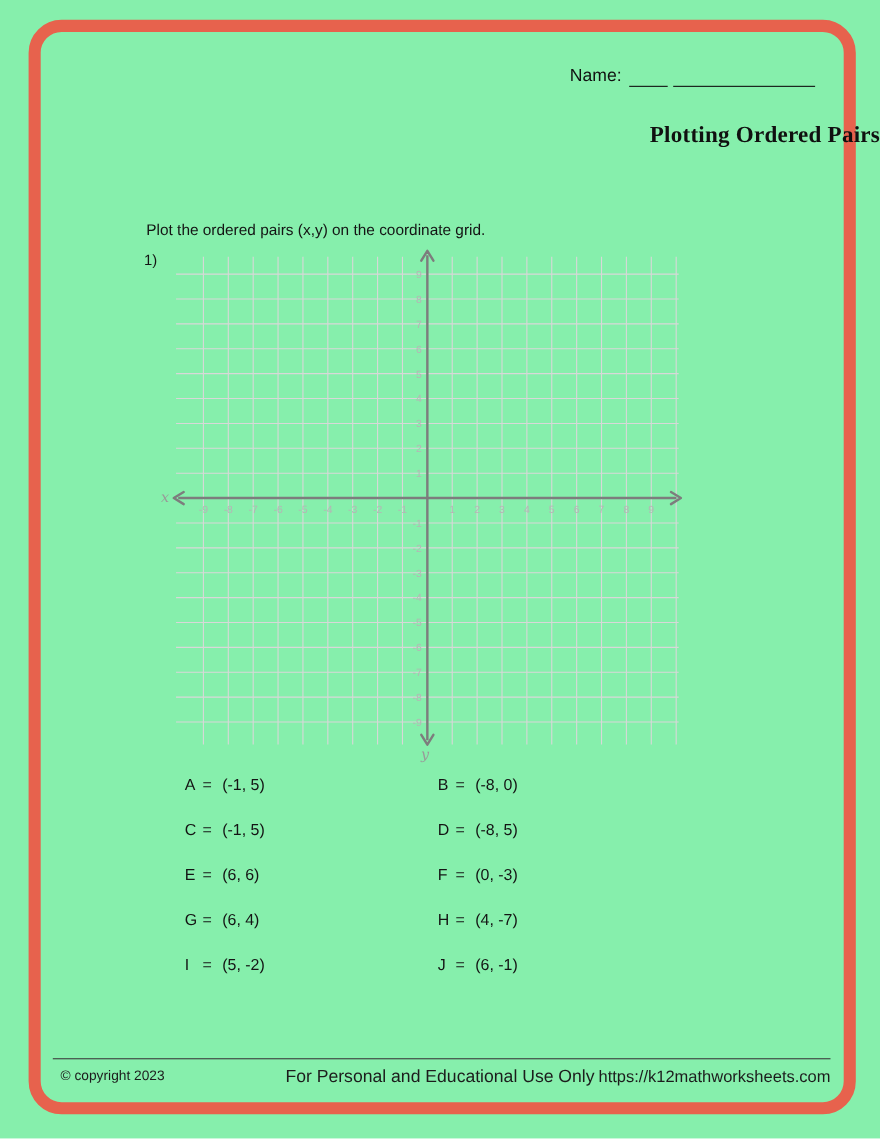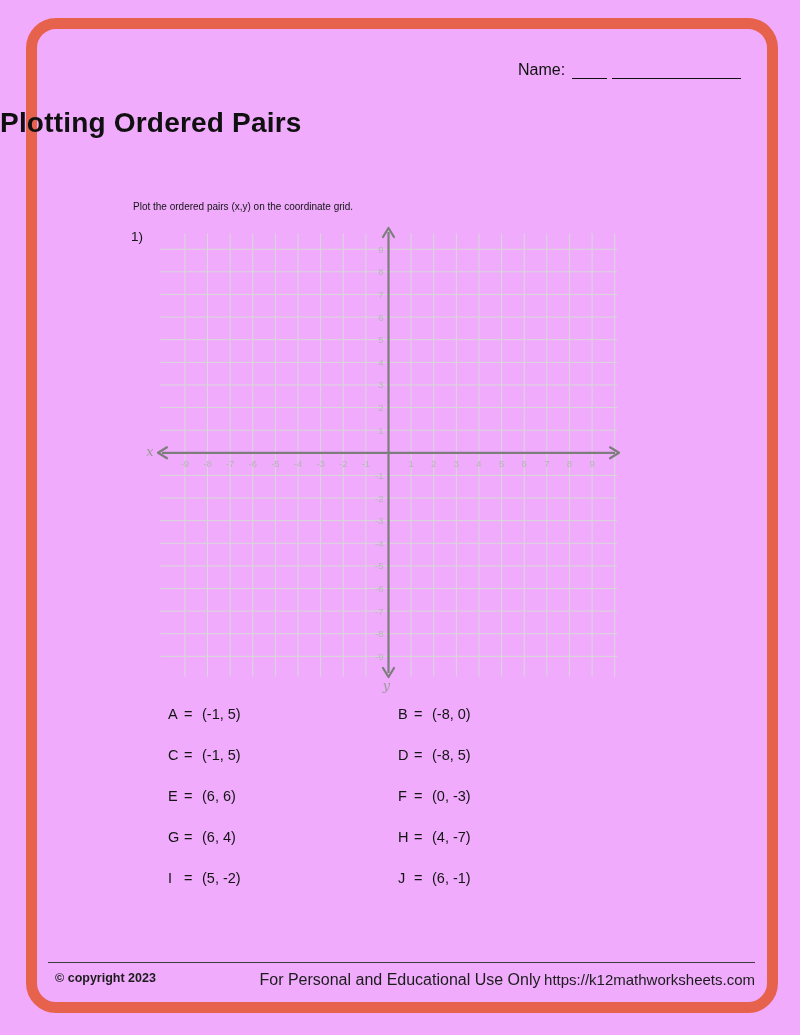--- a/index.html
+++ b/index.html
@@ -1,45 +1,45 @@
 <!DOCTYPE html>
 <html><head>
 <meta charset="utf-8">
 <style>
   html,body{margin:0;padding:0;background:#fff;}
   #page{
-    position:relative;width:800px;height:1035px;background:#f0abfc;
+    position:relative;width:800px;height:1035px;background:#86efac;
     font-family:"Liberation Sans",sans-serif;color:#161616;overflow:hidden;
   }
   #frame{
     position:absolute;left:26px;top:18px;width:730px;height:973px;
     border:11px solid #E7624D;border-radius:30px;pointer-events:none;
   }
   #name-block{
     position:absolute;left:518px;top:61px;display:flex;align-items:flex-end;
     font-size:16px;color:#111;
   }
   .uline{display:inline-block;border-bottom:1.6px solid #111;height:15px;}
   #uline1{width:35px;margin-left:7px;}
   #uline2{width:129px;margin-left:5px;}
   #title-block{
-    position:absolute;left:0;top:103px;width:100%;text-align:left;
-    font-size:28px;font-weight:700;line-height:39px;color:#101010;letter-spacing:.2px;
-  }
-  #instruction{position:absolute;left:133px;top:201px;font-size:10px;color:#141414;}
+    position:absolute;left:0;top:103px;width:100%;text-align:right;
+    font-size:21px;font-weight:700;line-height:39px;color:#101010;letter-spacing:.2px;font-family:Liberation Serif, serif;
+  }
+  #instruction{position:absolute;left:133px;top:201px;font-size:14px;color:#141414;}
   #problem-number{position:absolute;left:131px;top:229px;font-size:13.5px;color:#141414;}
   #grid-svg{position:absolute;left:138px;top:220px;}
   #pairs{position:absolute;left:168px;top:706px;width:470px;font-size:14.5px;color:#141414;}
   .pair-row{display:flex;height:41px;align-items:flex-start;}
   .pair-col-left{width:230px;display:flex;}
   .pair-col-right{display:flex;}
   .pair-letter{display:inline-block;width:16px;}
   .pair-eq{display:inline-block;width:18px;}
   #footer-line{position:absolute;left:48px;top:962px;width:707px;border-top:1.5px solid #3d3d3d;}
-  #footer-left{position:absolute;left:55px;top:971px;font-size:12.5px;color:#1c1c1c;font-weight:bold;}
+  #footer-left{position:absolute;left:55px;top:971px;font-size:12.5px;color:#1c1c1c;}
   #footer-center{position:absolute;left:0;top:971px;width:100%;text-align:center;font-size:16px;color:#1c1c1c;}
   #footer-right{position:absolute;right:45px;top:971px;font-size:15px;color:#1c1c1c;}
 </style>
 </head>
 <body>
 
 <div id="page">
 
   <div id="frame" style="border-color: rgb(231, 98, 77);"></div>
 

